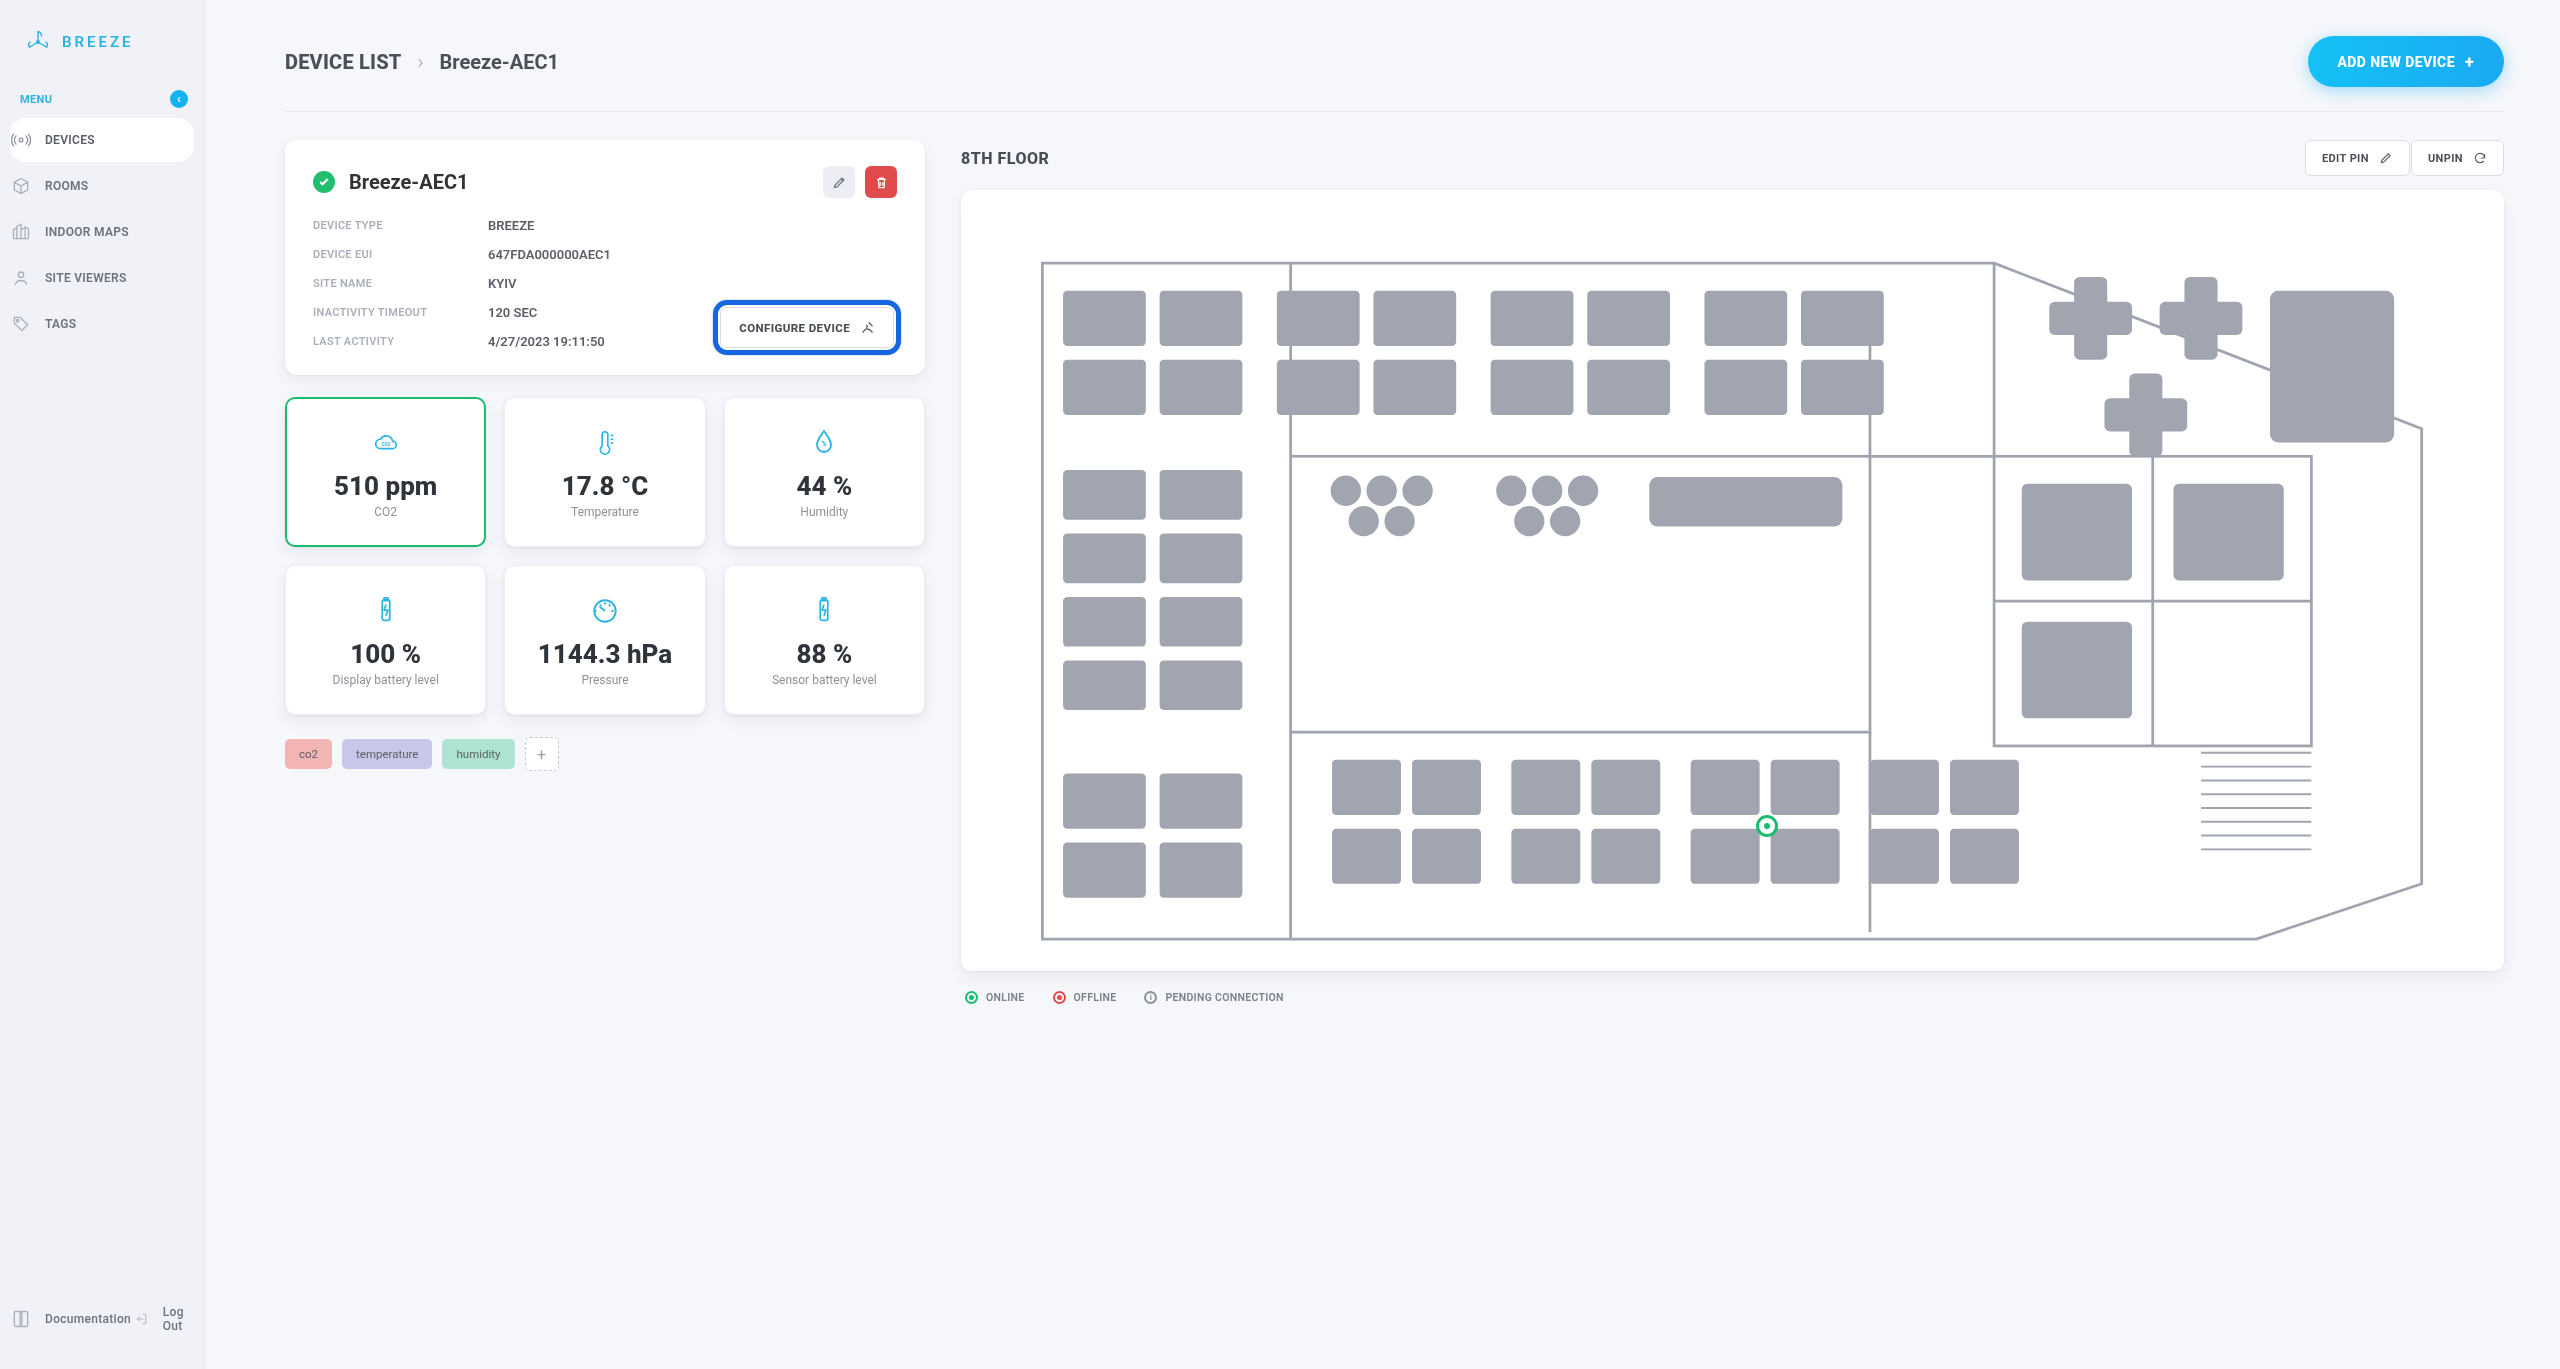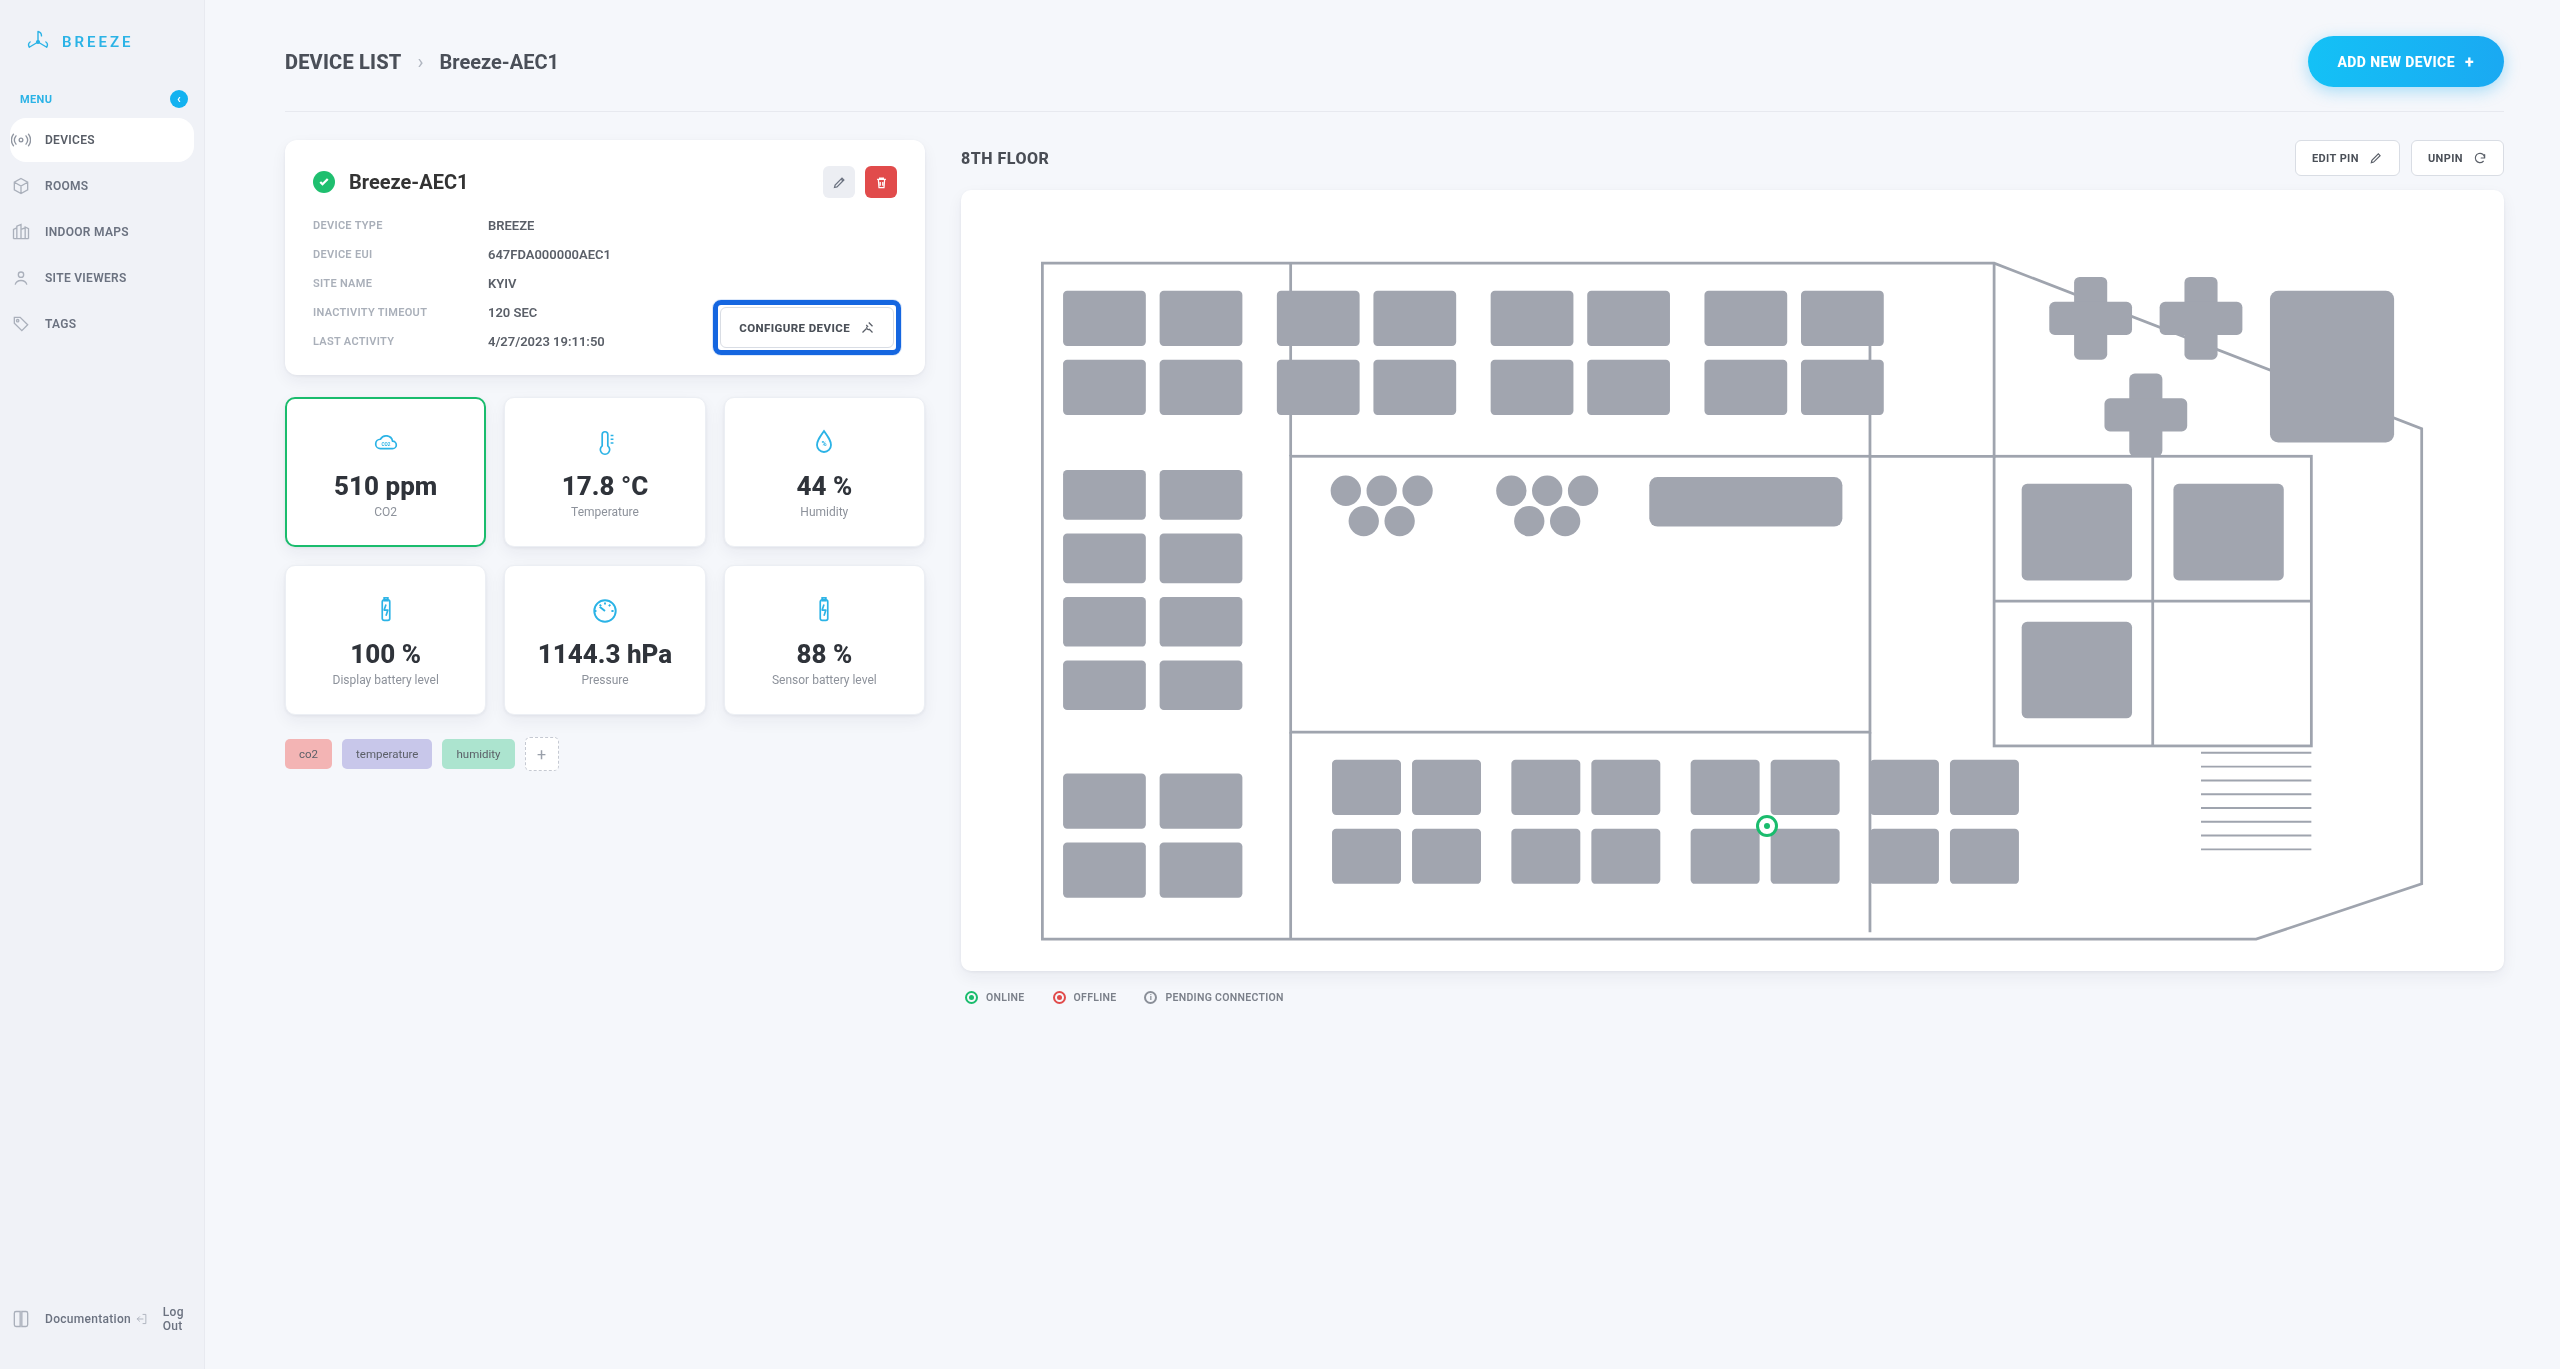--- a/index.html
+++ b/index.html
@@ -65,21 +65,21 @@
   .icon-btn.grey{background:#eceef3;color:#6b7280}
   .icon-btn.red{background:var(--danger);color:#fff}
   .icon-btn svg{width:15px;height:15px;stroke:currentColor;fill:none;stroke-width:2}
 
   .meta{display:grid;grid-template-columns:175px 1fr;row-gap:14px;align-items:center;font-size:12px;position:relative}
   .meta .label{color:#a9afb9;font-weight:600;letter-spacing:.3px;font-size:11px}
   .meta .value{color:#5a5f68;font-weight:600;font-size:13px}
   .configure-wrap{position:absolute;right:-4px;bottom:-6px}
   .btn-outline{background:#fff;border:1px solid #d9dde4;border-radius:6px;padding:12px 18px;font-size:11.5px;font-weight:800;letter-spacing:.4px;color:#4b5058;display:inline-flex;align-items:center;gap:10px;cursor:pointer}
   .btn-outline svg{width:15px;height:15px;stroke:#5a5f68;fill:none;stroke-width:2}
-  .highlight-ring{border:5px solid #1566e0;border-radius:8px;padding:2px;display:inline-block;box-shadow:0 0 0 1px rgba(21,102,224,.15)}
+  .highlight-ring{border:5px solid #1566e0;border-radius:14px;padding:2px;display:inline-block;box-shadow:0 0 0 1px rgba(21,102,224,.15)}
 
   
   .metrics{display:grid;grid-template-columns:repeat(3,1fr);gap:18px}
   .tile{background:#fff;border:1px solid #eceff4;border-radius:10px;padding:22px 10px 20px;display:flex;flex-direction:column;align-items:center;justify-content:center;gap:4px;box-shadow:var(--shadow);cursor:pointer;min-height:150px}
   .tile.active{border:2px solid var(--green2)}
   .tile .ico{color:var(--primary);margin-bottom:6px}
   .tile .ico svg{width:30px;height:30px;stroke:var(--primary);fill:none;stroke-width:1.8}
   .tile .big{font-size:26px;font-weight:800;color:#2f333a;white-space:nowrap;text-align:center}
   .tile .sub{font-size:12px;color:#8d929b;text-align:center}
 
@@ -87,21 +87,21 @@
   .tags{display:flex;gap:10px;align-items:center}
   .tag{padding:8px 14px;border-radius:5px;font-size:11.5px;color:#5b5f67;cursor:pointer}
   .tag.red{background:var(--tag-red)}
   .tag.purple{background:var(--tag-purple)}
   .tag.green{background:var(--tag-green)}
   .tag.add{background:#fff;border:1.5px dashed #c5c9d2;color:#9aa0aa;width:34px;height:34px;display:flex;align-items:center;justify-content:center;padding:0;font-size:16px}
 
   
   .floor-bar{display:flex;align-items:center;justify-content:space-between}
   .floor-title{font-size:16px;font-weight:800;letter-spacing:.5px;color:#494d55}
-  .floor-actions{display:flex;gap:11px}
+  .floor-actions{display:flex;gap:1px}
   .btn-outline.sm{padding:10px 16px;font-size:11px;font-weight:700}
   .btn-outline.sm svg{width:14px;height:14px}
 
   .map{background:#fff;border-radius:10px;box-shadow:var(--shadow);padding:18px 10px;min-height:570px;display:flex;align-items:center;justify-content:center;position:relative;overflow:hidden}
   .floorplan{width:96%;height:auto}
   .pin{position:absolute;left:51.5%;top:80%;width:22px;height:22px;border-radius:50%;border:3.5px solid #1abc6d;background:#fff}
   .pin::after{content:"";position:absolute;inset:5px;border-radius:50%;background:#1abc6d}
 
   .legend{display:flex;gap:28px;align-items:flex-start;font-size:10.5px;color:#7b808a;font-weight:600;letter-spacing:.3px;padding:6px 4px}
   .legend .item{display:flex;align-items:center;gap:8px}

